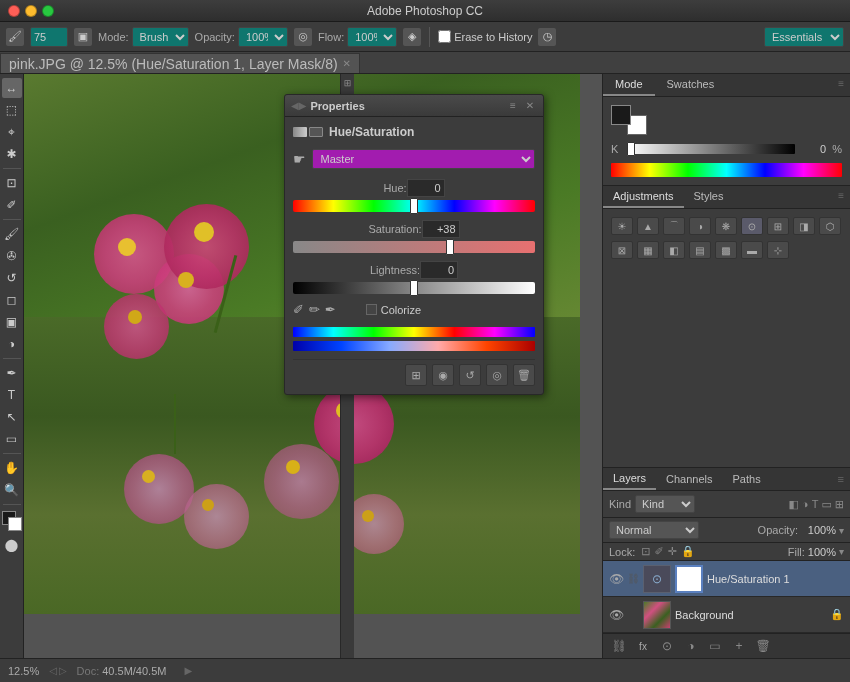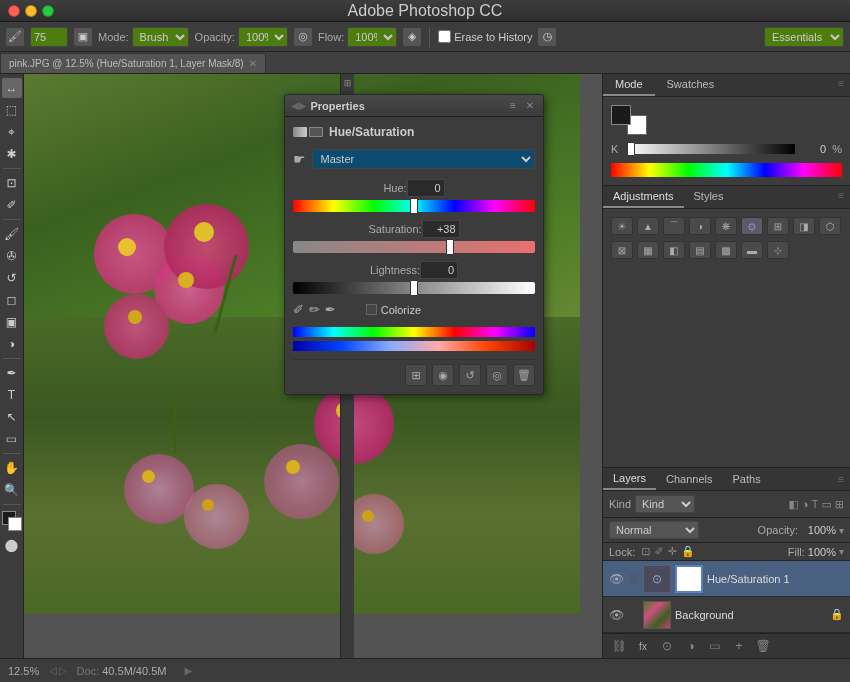--- a/index.html
+++ b/index.html
@@ -18,21 +18,21 @@
     .title-bar {
       height: 22px;
       background: linear-gradient(to bottom, #3d3d3d, #2e2e2e);
       display: flex;
       align-items: center;
       justify-content: center;
       position: relative;
       border-bottom: 1px solid #1a1a1a;
     }
     .title-bar-title {
-      font-size: 16px;
+      font-size: 12px;
       color: #ccc;
     }
     .window-controls {
       position: absolute;
       left: 8px;
       display: flex;
       gap: 5px;
       align-items: center;
     }
     .win-btn {
@@ -64,21 +64,21 @@
     .toolbar-icon {
       width: 18px; height: 18px;
       background: #555;
       border-radius: 2px;
       display: flex;
       align-items: center;
       justify-content: center;
       font-size: 11px;
     }
     .toolbar-select {
-      background: #4d7c0f;
+      background: #0f766e;
       border: 1px solid #444;
       color: #ccc;
       font-size: 11px;
       padding: 1px 3px;
       border-radius: 2px;
       height: 20px;
     }
     .toolbar-divider {
       width: 1px;
       height: 20px;
@@ -217,21 +217,21 @@
     
     .channel-row {
       display: flex;
       align-items: center;
       margin-bottom: 10px;
       gap: 6px;
     }
     .hand-icon { color: #aaa; font-size: 14px; }
     .channel-select {
       flex: 1;
-      background: #0c4a6e;
+      background: #a21caf;
       border: 1px solid #444;
       color: #ccc;
       font-size: 11px;
       height: 20px;
       padding: 0 4px;
       border-radius: 2px;
     }
 
     
     .slider-row {
@@ -640,21 +640,21 @@
   <div class="toolbar-icon">◷</div>
   <div style="margin-left:auto;">
     <select class="toolbar-select" style="width:80px;">
       <option>Essentials</option>
     </select>
   </div>
 </div>
 
 <div class="tab-bar">
   <div class="tab">
-    <span style="font-size:10px;">pink.JPG @ 12.5% (Hue/Saturation 1, Layer Mask/8)</span>
+    <span style="font-size:14px;">pink.JPG @ 12.5% (Hue/Saturation 1, Layer Mask/8)</span>
     <span class="close-x">✕</span>
   </div>
 </div>
 
 <div class="main-layout">
 
   <div class="left-toolbar">
     <div class="tool-btn active">↔</div>
     <div class="tool-btn">⬚</div>
     <div class="tool-btn">⌖</div>

